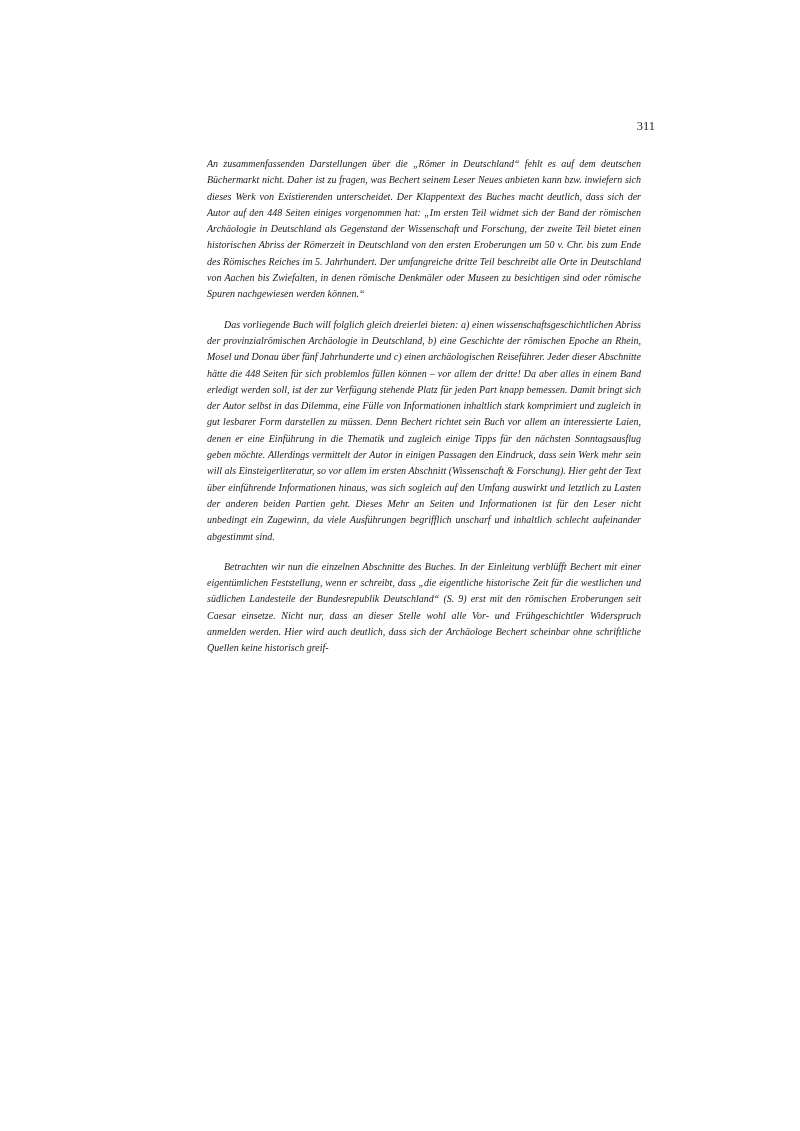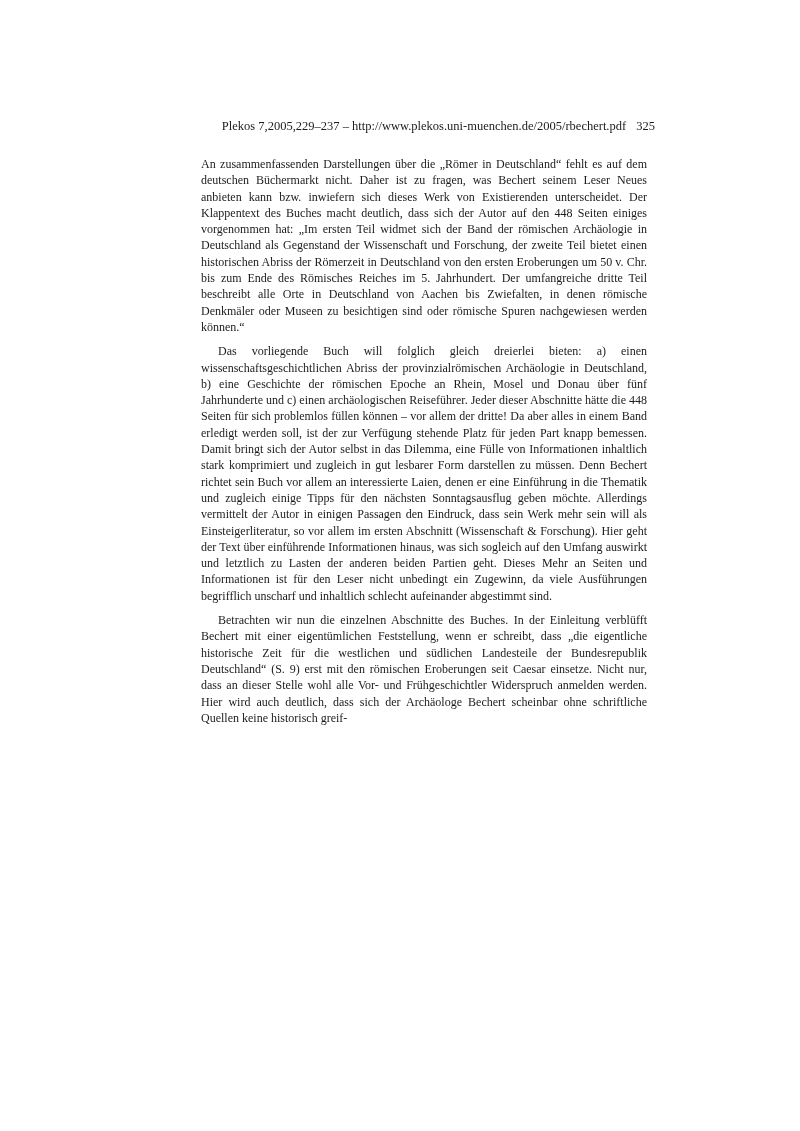--- a/index.html
+++ b/index.html
@@ -42,38 +42,38 @@
     -webkit-hyphens: auto;
   }
   .ref-title {
     margin: 0;
     font-size: 17.6px;
     line-height: 20px;
     font-weight: normal;
     text-align: justify;
   }
   .content p {
-    margin: 8px;
-    font-size: 12px;
+    margin: 14px;
+    font-size: 10px;
     line-height: 16.3px;
     text-indent: 17px;
+    font-style: italic;
   }
   .content p.first {
     text-indent: 0;
     margin-top: 5px;
   }
 </style>
 </head>
 <body>
 
 <div class="page">
 
   <div class="running-header">
-    <span>Plekos 7,2005,229–237 – http://www.plekos.uni-muenchen.de/2005/rbechert.pdf</span>
-    <span class="pagenum">325</span>
+    <span class="pagenum">311</span>
   </div>
 
   <article class="content">
 
     <p class="first">An zusammenfassenden Darstellungen über die „Römer in Deutschland“ fehlt es auf dem deutschen Büchermarkt nicht. Daher ist zu fragen, was Bechert seinem Leser Neues anbieten kann bzw. inwiefern sich dieses Werk von Existierenden unterscheidet. Der Klappentext des Buches macht deutlich, dass sich der Autor auf den 448 Seiten einiges vorgenommen hat: „Im ersten Teil widmet sich der Band der römischen Archäologie in Deutschland als Gegenstand der Wissenschaft und Forschung, der zweite Teil bietet einen historischen Abriss der Römerzeit in Deutschland von den ersten Eroberungen um 50 v. Chr. bis zum Ende des Römisches Reiches im 5. Jahrhundert. Der umfangreiche dritte Teil beschreibt alle Orte in Deutschland von Aachen bis Zwiefalten, in denen römische Denkmäler oder Museen zu besichtigen sind oder römische Spuren nachgewiesen werden können.“</p>
 
     <p>Das vorliegende Buch will folglich gleich dreierlei bieten: a) einen wissenschaftsgeschichtlichen Abriss der provinzialrömischen Archäologie in Deutschland, b) eine Geschichte der römischen Epoche an Rhein, Mosel und Donau über fünf Jahrhunderte und c) einen archäologischen Reiseführer. Jeder dieser Abschnitte hätte die 448 Seiten für sich problemlos füllen können – vor allem der dritte! Da aber alles in einem Band erledigt werden soll, ist der zur Verfügung stehende Platz für jeden Part knapp bemessen. Damit bringt sich der Autor selbst in das Dilemma, eine Fülle von Informationen inhaltlich stark komprimiert und zugleich in gut lesbarer Form darstellen zu müssen. Denn Bechert richtet sein Buch vor allem an interessierte Laien, denen er eine Einführung in die Thematik und zugleich einige Tipps für den nächsten Sonntagsausflug geben möchte. Allerdings vermittelt der Autor in einigen Passagen den Eindruck, dass sein Werk mehr sein will als Einsteigerliteratur, so vor allem im ersten Abschnitt (Wissenschaft &amp; Forschung). Hier geht der Text über einführende Informationen hinaus, was sich sogleich auf den Umfang auswirkt und letztlich zu Lasten der anderen beiden Partien geht. Dieses Mehr an Seiten und Informationen ist für den Leser nicht unbedingt ein Zugewinn, da viele Ausführungen begrifflich unscharf und inhaltlich schlecht aufeinander abgestimmt sind.</p>
 
     <p>Betrachten wir nun die einzelnen Abschnitte des Buches. In der Einleitung verblüfft Bechert mit einer eigentümlichen Feststellung, wenn er schreibt, dass „die eigentliche historische Zeit für die westlichen und südlichen Landesteile der Bundesrepublik Deutschland“ (S. 9) erst mit den römischen Eroberungen seit Caesar einsetze. Nicht nur, dass an dieser Stelle wohl alle Vor- und Frühgeschichtler Widerspruch anmelden werden. Hier wird auch deutlich, dass sich der Archäologe Bechert scheinbar ohne schriftliche Quellen keine historisch greif-</p>
   </article>

